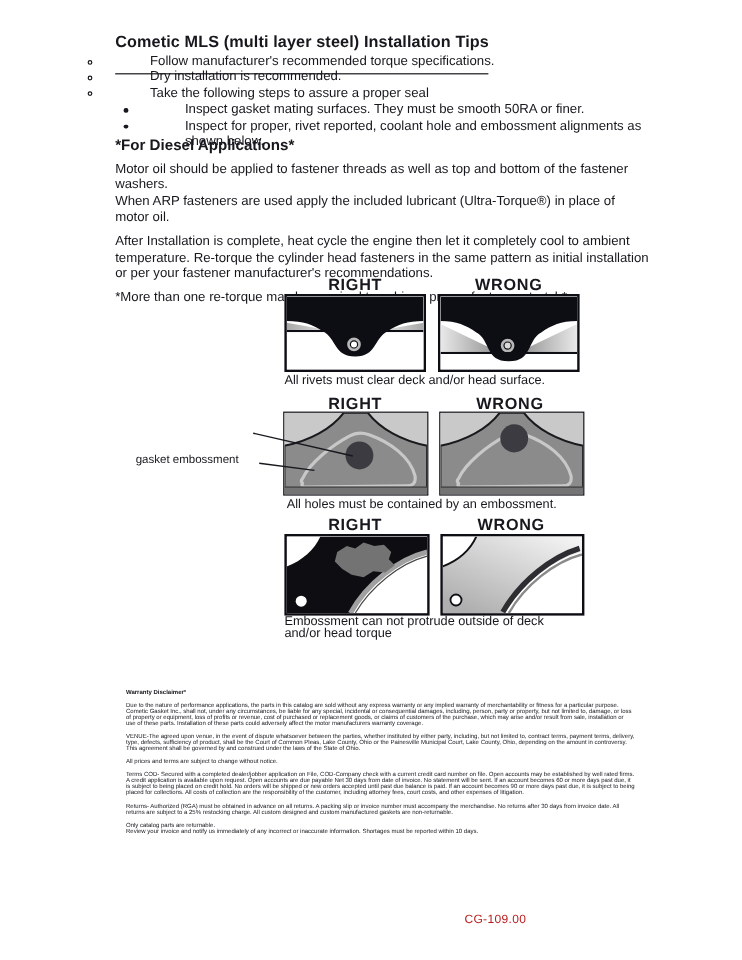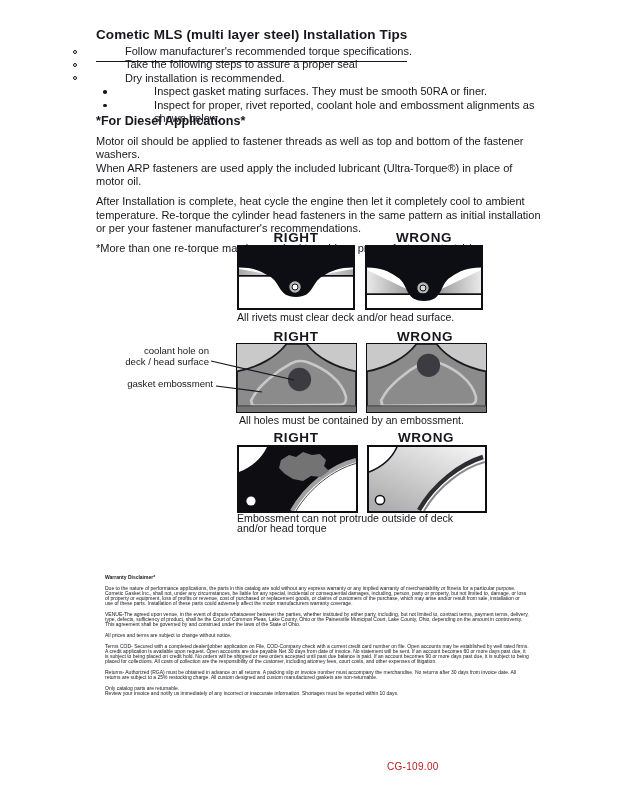--- a/index.html
+++ b/index.html
@@ -57,25 +57,25 @@
 
   <div class="title">Cometic MLS (multi layer steel) Installation Tips</div>
 
   <div class="tips">
     <div class="tip-row">
       <span class="marker-circle"></span>
       <span>Follow manufacturer's recommended torque specifications.</span>
     </div>
     <div class="tip-row">
       <span class="marker-circle"></span>
-      <span>Take the following steps to assure a proper seal</span>
+      <span>Dry installation is recommended.</span>
     </div>
     <div class="tip-row">
       <span class="marker-circle"></span>
-      <span>Dry installation is recommended.</span>
+      <span>Take the following steps to assure a proper seal</span>
     </div>
     <div class="tip-row sub">
       <span class="marker-dot"></span>
       <span>Inspect gasket mating surfaces.  They must be smooth 50RA or finer.</span>
     </div>
     <div class="tip-row sub">
       <span class="marker-dot"></span>
       <span>Inspect for proper, rivet reported, coolant hole and embossment alignments as shown below.</span>
     </div>
   </div>
@@ -159,23 +159,21 @@
       <path d="M0,67 V27 C21,23 39,13 49,0 L69,0 C79,13 97,23 118,27 V67 Z" fill="#8b8b8b" stroke="#1a1a1e" stroke-width="1.7"></path>
       <path d="M15,58 Q13,61 19,61 L101,60 Q109,60 108,52 C104,36 87,24 70,18 Q61,15 54,19 C39,27 21,41 15,54 Q13,56 15,58 Z" fill="none" stroke="#c8c8c8" stroke-width="2.6" stroke-linejoin="round"></path>
       <circle cx="61" cy="21" r="11.5" fill="#3b3b41"></circle>
       <rect y="61.5" width="118" height="5.5" fill="#747474"></rect>
       <rect y="60.4" width="118" height="1.3" fill="#4a4a4a"></rect>
     </svg>
   </div>
 
   <div class="caption" style="left:239px; top:416px;">All holes must be contained by an embossment.</div>
 
-  <div class="annot pre" style="left:99px; top:346px; width:110px;">coolant hole on
-deck / head surface</div>
-  <div class="annot" style="left:99px; top:379px; width:114px;">gasket embossment</div>
+  <div class="annot" style="left:99px; top:379px; width:114px;text-align:center;">gasket embossment</div>
 
   <div class="rw-label" style="left:237px; top:430px;">RIGHT</div>
   <div class="rw-label" style="left:367px; top:430px;">WRONG</div>
 
   <div class="dbox" style="left:237px; top:445px; width:121px; height:68px;">
     <svg viewBox="0 0 117 64" preserveAspectRatio="none">
       <rect width="117" height="64" fill="#ffffff"></rect>
       <path d="M28,0 H117 V13 C93,19 67,39 53,64 H0 V25 C13,20 23,11 28,0 Z" fill="#0d0d12"></path>
       <path d="M117,13 C93,19 67,39 53,64" fill="none" stroke="#a0a0a0" stroke-width="4.2"></path>
       <path d="M117,16.5 C94,22.5 70,42 57,64" fill="none" stroke="#4a4a4a" stroke-width="1"></path>

